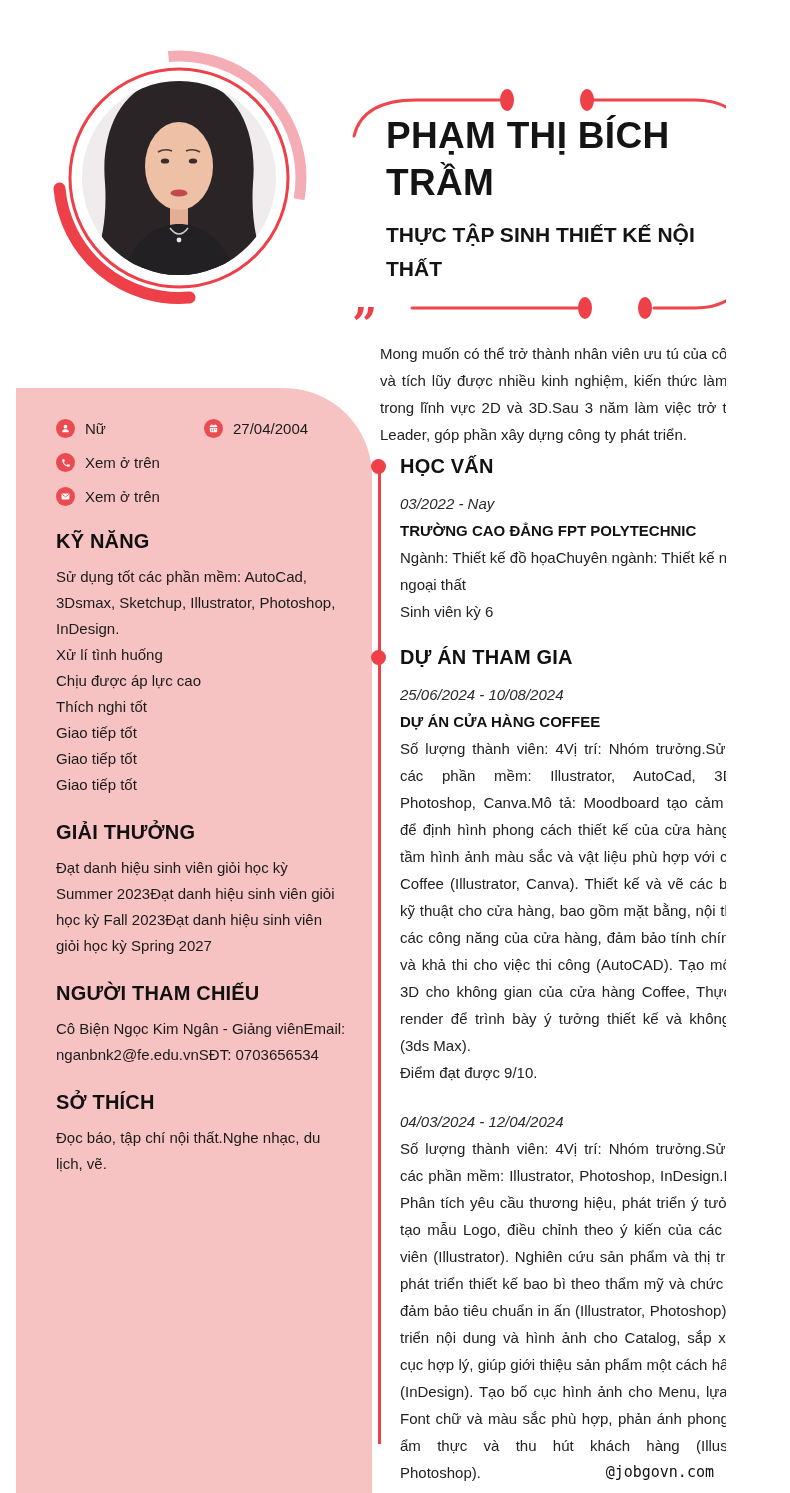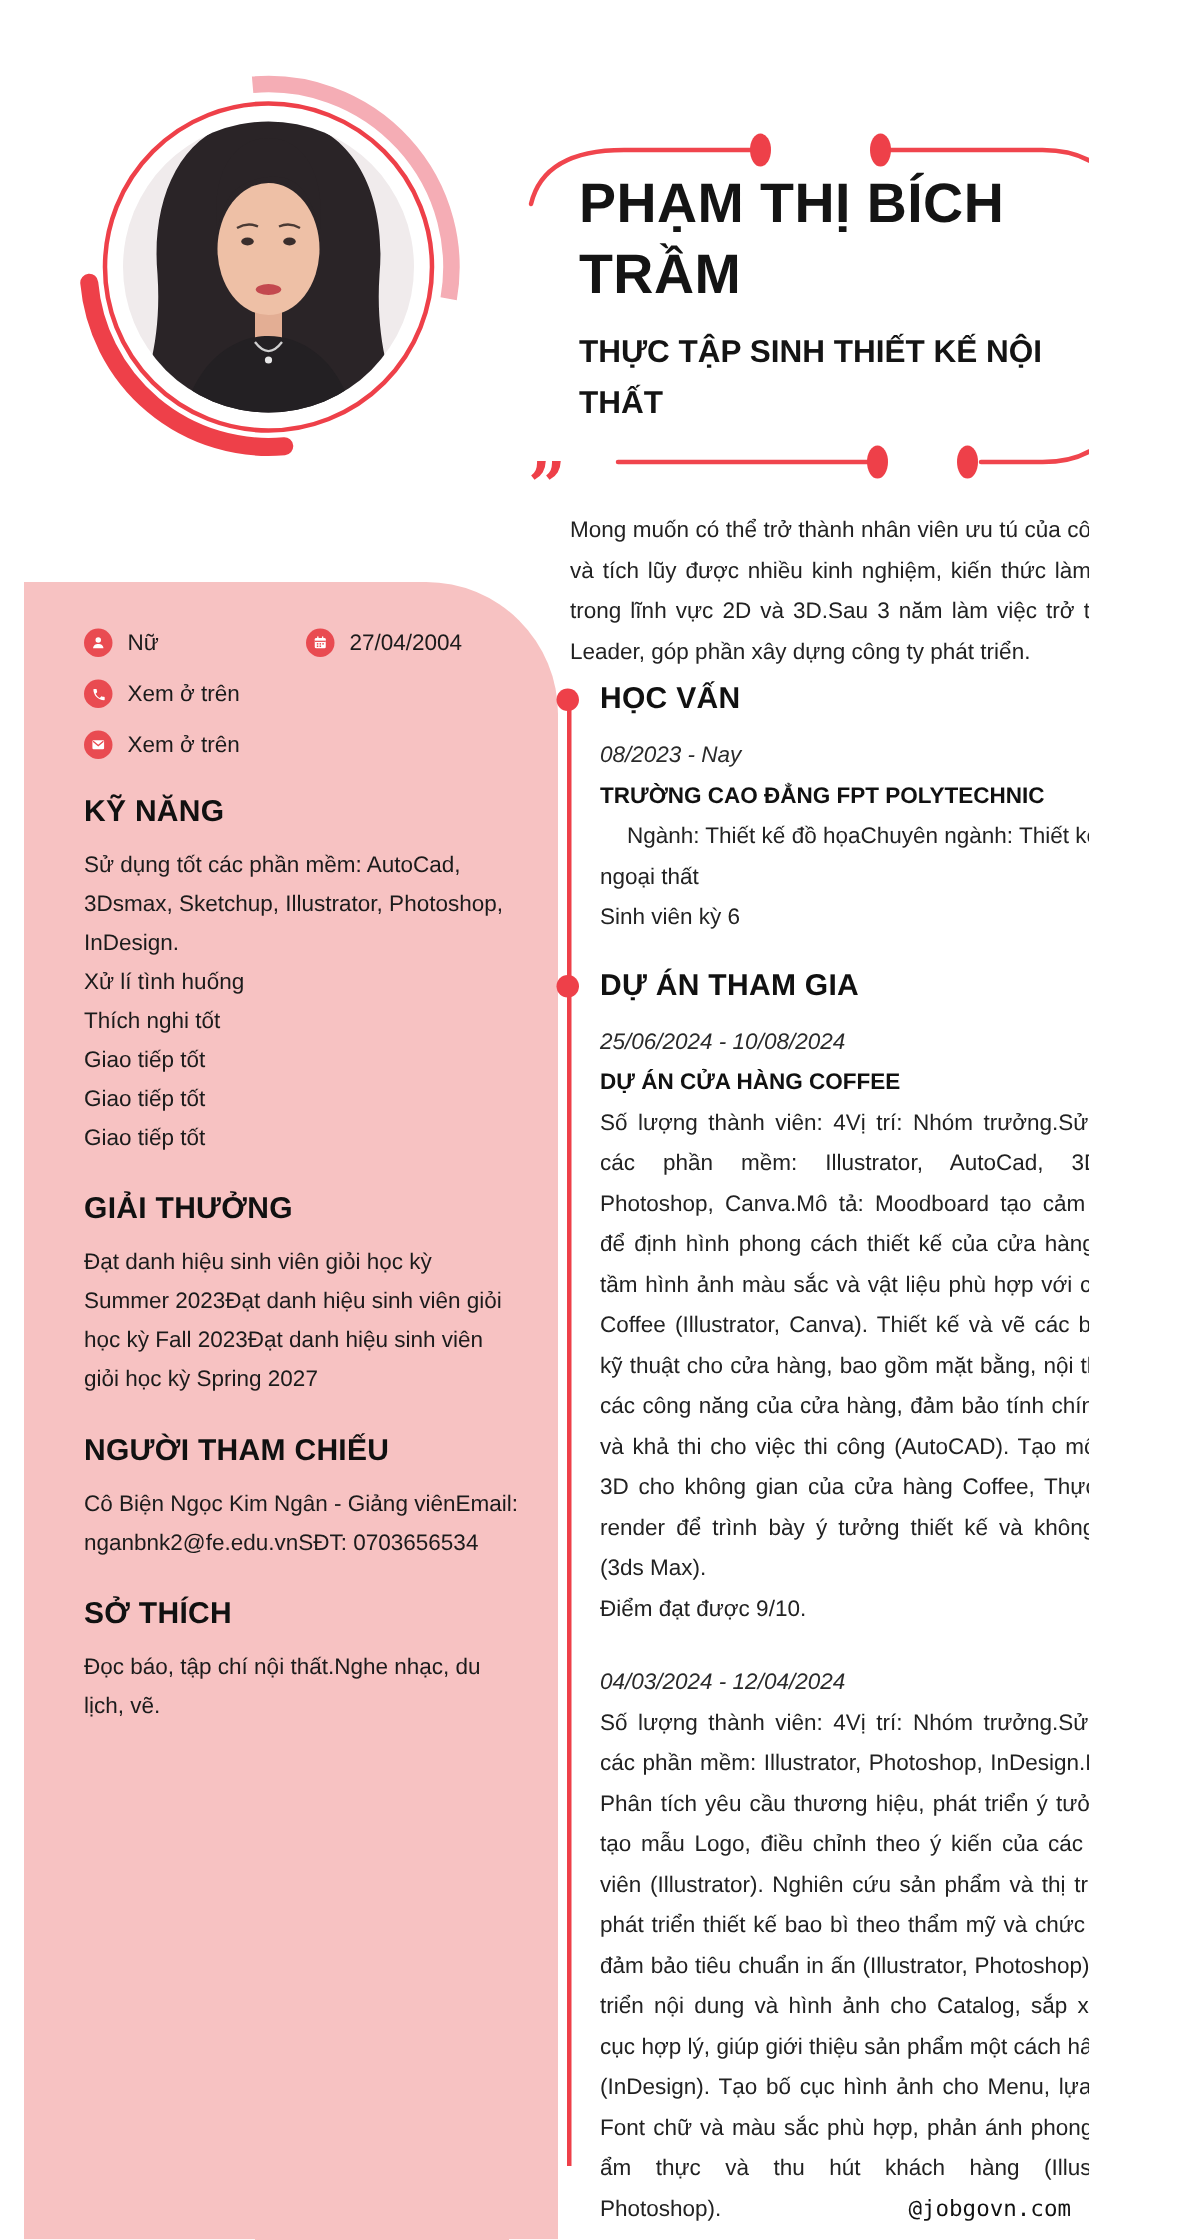--- a/index.html
+++ b/index.html
@@ -47,21 +47,21 @@
   
   .right-col { position:absolute; left:368px; top:452px; width:404px; }
   .timeline { position:absolute; left:10px; top:16px; width:3px; height:976px; background:#EE4049; }
   .rc-content { margin-left:32px; width:366px; }
   .sec-h2 { position:relative; font-size:20px; font-weight:800; line-height:28px; color:#111; margin-bottom:10px; letter-spacing:.2px; }
   .sec-h2 .dot { position:absolute; left:-29px; top:7px; width:15px; height:15px; border-radius:50%; background:#EE4049; }
   .period { font-style:italic; font-size:15px; line-height:27px; color:#2a2a2a; }
   .entry-title { font-weight:700; font-size:15px; line-height:27px; color:#111; }
   .body-line, .body-par { font-size:15px; line-height:27px; color:#222; }
   .body-par { text-align:justify; }
-  .edu-split { display:flex; justify-content:flex-end; }
+  .edu-split { display:flex; justify-content:flex-start; }
   .section-projects { margin-top:18px; }
   .project + .project { margin-top:22px; }
 
   
   .watermark {
     position:absolute; right:12px; bottom:12px;
     font-family:"DejaVu Sans Mono", monospace; font-size:15px; color:#111;
   }
 </style>
 </head>
@@ -177,20 +177,21 @@
             </svg>
         </span>
         <span class="txt">Xem ở trên</span>
       </div>
     </div>
 
     <h2 class="sb-h2">KỸ NĂNG</h2>
     <div class="sb-text">
       <div>Sử dụng tốt các phần mềm: AutoCad, 3Dsmax, Sketchup, Illustrator, Photoshop, InDesign.</div>
       <div>Xử lí tình huống</div>
+      <div>Chịu được áp lực cao</div>
       <div>Thích nghi tốt</div>
       <div>Giao tiếp tốt</div>
       <div>Giao tiếp tốt</div>
       <div>Giao tiếp tốt</div>
     </div>
 
     <h2 class="sb-h2">GIẢI THƯỞNG</h2>
     <div class="sb-text">Đạt danh hiệu sinh viên giỏi học kỳ Summer 2023Đạt danh hiệu sinh viên giỏi học kỳ Fall 2023Đạt danh hiệu sinh viên giỏi học kỳ Spring 2027</div>
 
     <h2 class="sb-h2">NGƯỜI THAM CHIẾU</h2>
@@ -201,21 +202,21 @@
   </div>
 
   <div class="right-col">
     <div class="timeline"></div>
     <div class="rc-content">
 
       <div class="section">
         <h2 class="sec-h2">
           <span class="dot"></span><span>HỌC VẤN</span>
         </h2>
-        <div class="period">08/2023 - Nay</div>
+        <div class="period">03/2022 - Nay</div>
         <div class="entry-title">TRƯỜNG CAO ĐẲNG FPT POLYTECHNIC</div>
         <div class="body-line edu-split">
           <span>Ngành: Thiết kế đồ họa</span>
           <span>Chuyên ngành: Thiết kế nội -</span>
         </div>
         <div class="body-line">ngoại thất</div>
         <div class="body-line">Sinh viên kỳ 6</div>
       </div>
 
       <div class="section section-projects">

